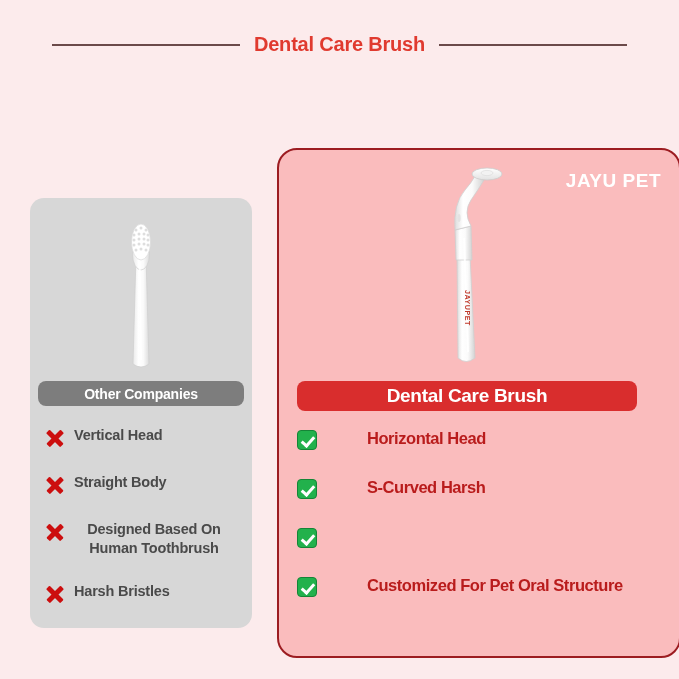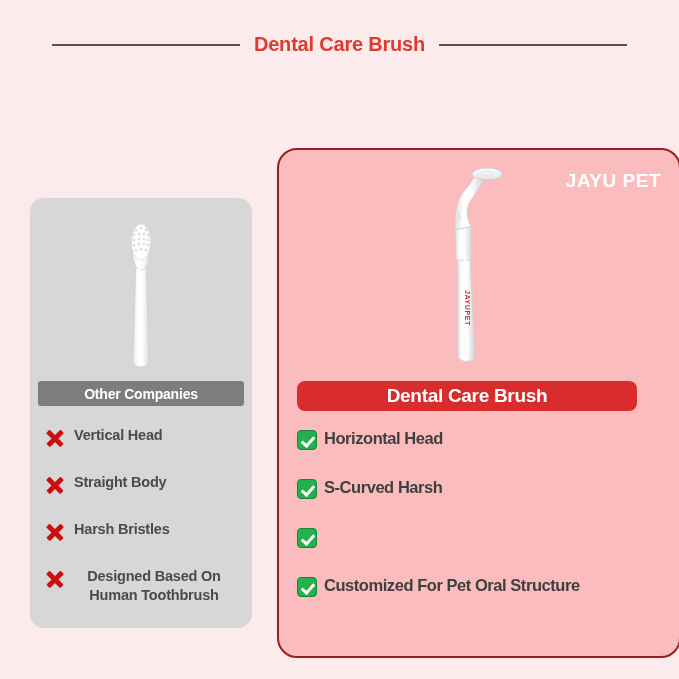--- a/index.html
+++ b/index.html
@@ -106,21 +106,21 @@
     position: absolute;
     left: 0;
     top: 10px;
     width: 374px;
     height: 215px;
   }
 
   
   .banner {
     position: absolute;
-    border-radius: 3px;
+    border-radius: 8px;
     display: flex;
     align-items: center;
     justify-content: center;
     color: #ffffff;
     font-weight: bold;
     box-sizing: border-box;
   }
   .banner-gray {
     left: 8px;
     top: 183px;
@@ -211,23 +211,24 @@
     font-size: 14.5px;
     font-weight: bold;
     color: #4a4a4a;
     line-height: 1.32;
     letter-spacing: -0.2px;
     text-align: center;
   }
   .item-label-right {
     font-size: 16.5px;
     font-weight: bold;
-    color: #404040;
+    color: #b91c1c;
     line-height: 1.3;
     letter-spacing: -0.45px;
+    margin-left: 43px;
   }
 </style>
 </head>
 <body>
 
 <div class="header">
 
   <div class="eyebrow-row">
     <div class="rule rule-left"></div>
     <div class="eyebrow-title">Dental Care Brush</div>
@@ -286,26 +287,26 @@
       <span class="item-label-left">Vertical Head</span>
     </div>
 
     <div class="item">
       <span class="icon-x"></span>
       <span class="item-label-left">Straight Body</span>
     </div>
 
     <div class="item">
       <span class="icon-x"></span>
+      <span class="item-label-left" style="max-width:160px;">Designed Based On Human Toothbrush</span>
+    </div>
+
+    <div class="item">
+      <span class="icon-x"></span>
       <span class="item-label-left">Harsh Bristles</span>
-    </div>
-
-    <div class="item">
-      <span class="icon-x"></span>
-      <span class="item-label-left" style="max-width:160px;">Designed Based On Human Toothbrush</span>
     </div>
 
   </div>
 </div>
 
 <div class="panel-right">
 
   <div class="brand-logo">JAYU PET</div>
 
   <svg class="img-pet" viewBox="0 0 374 215">

